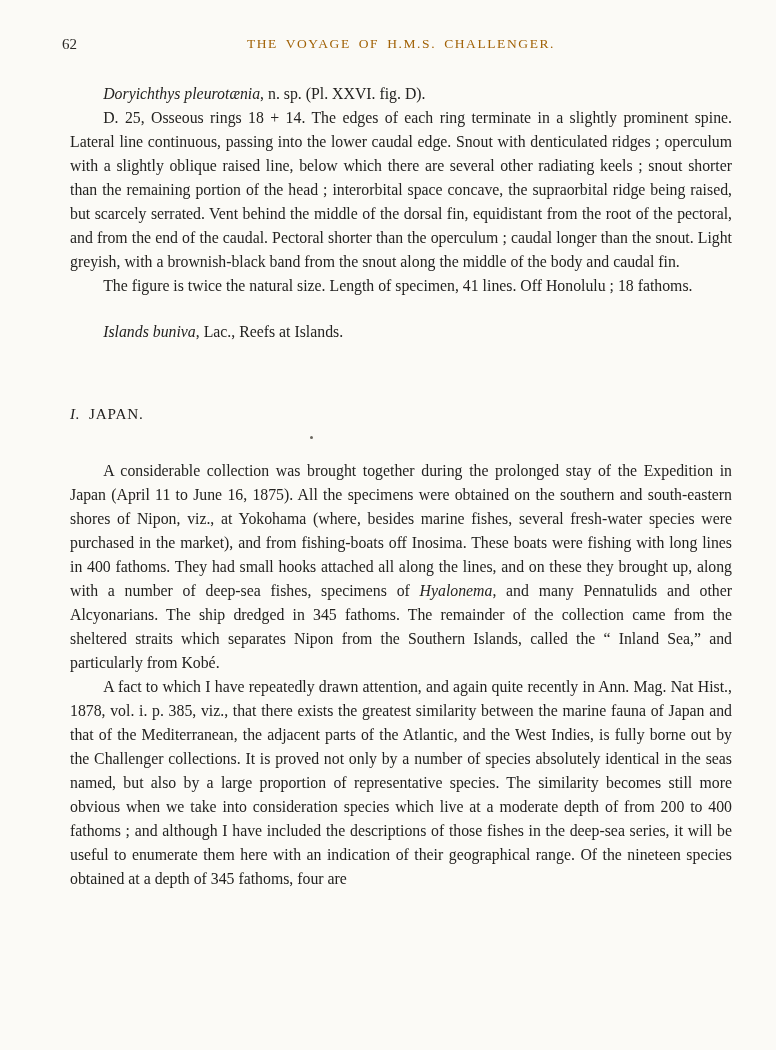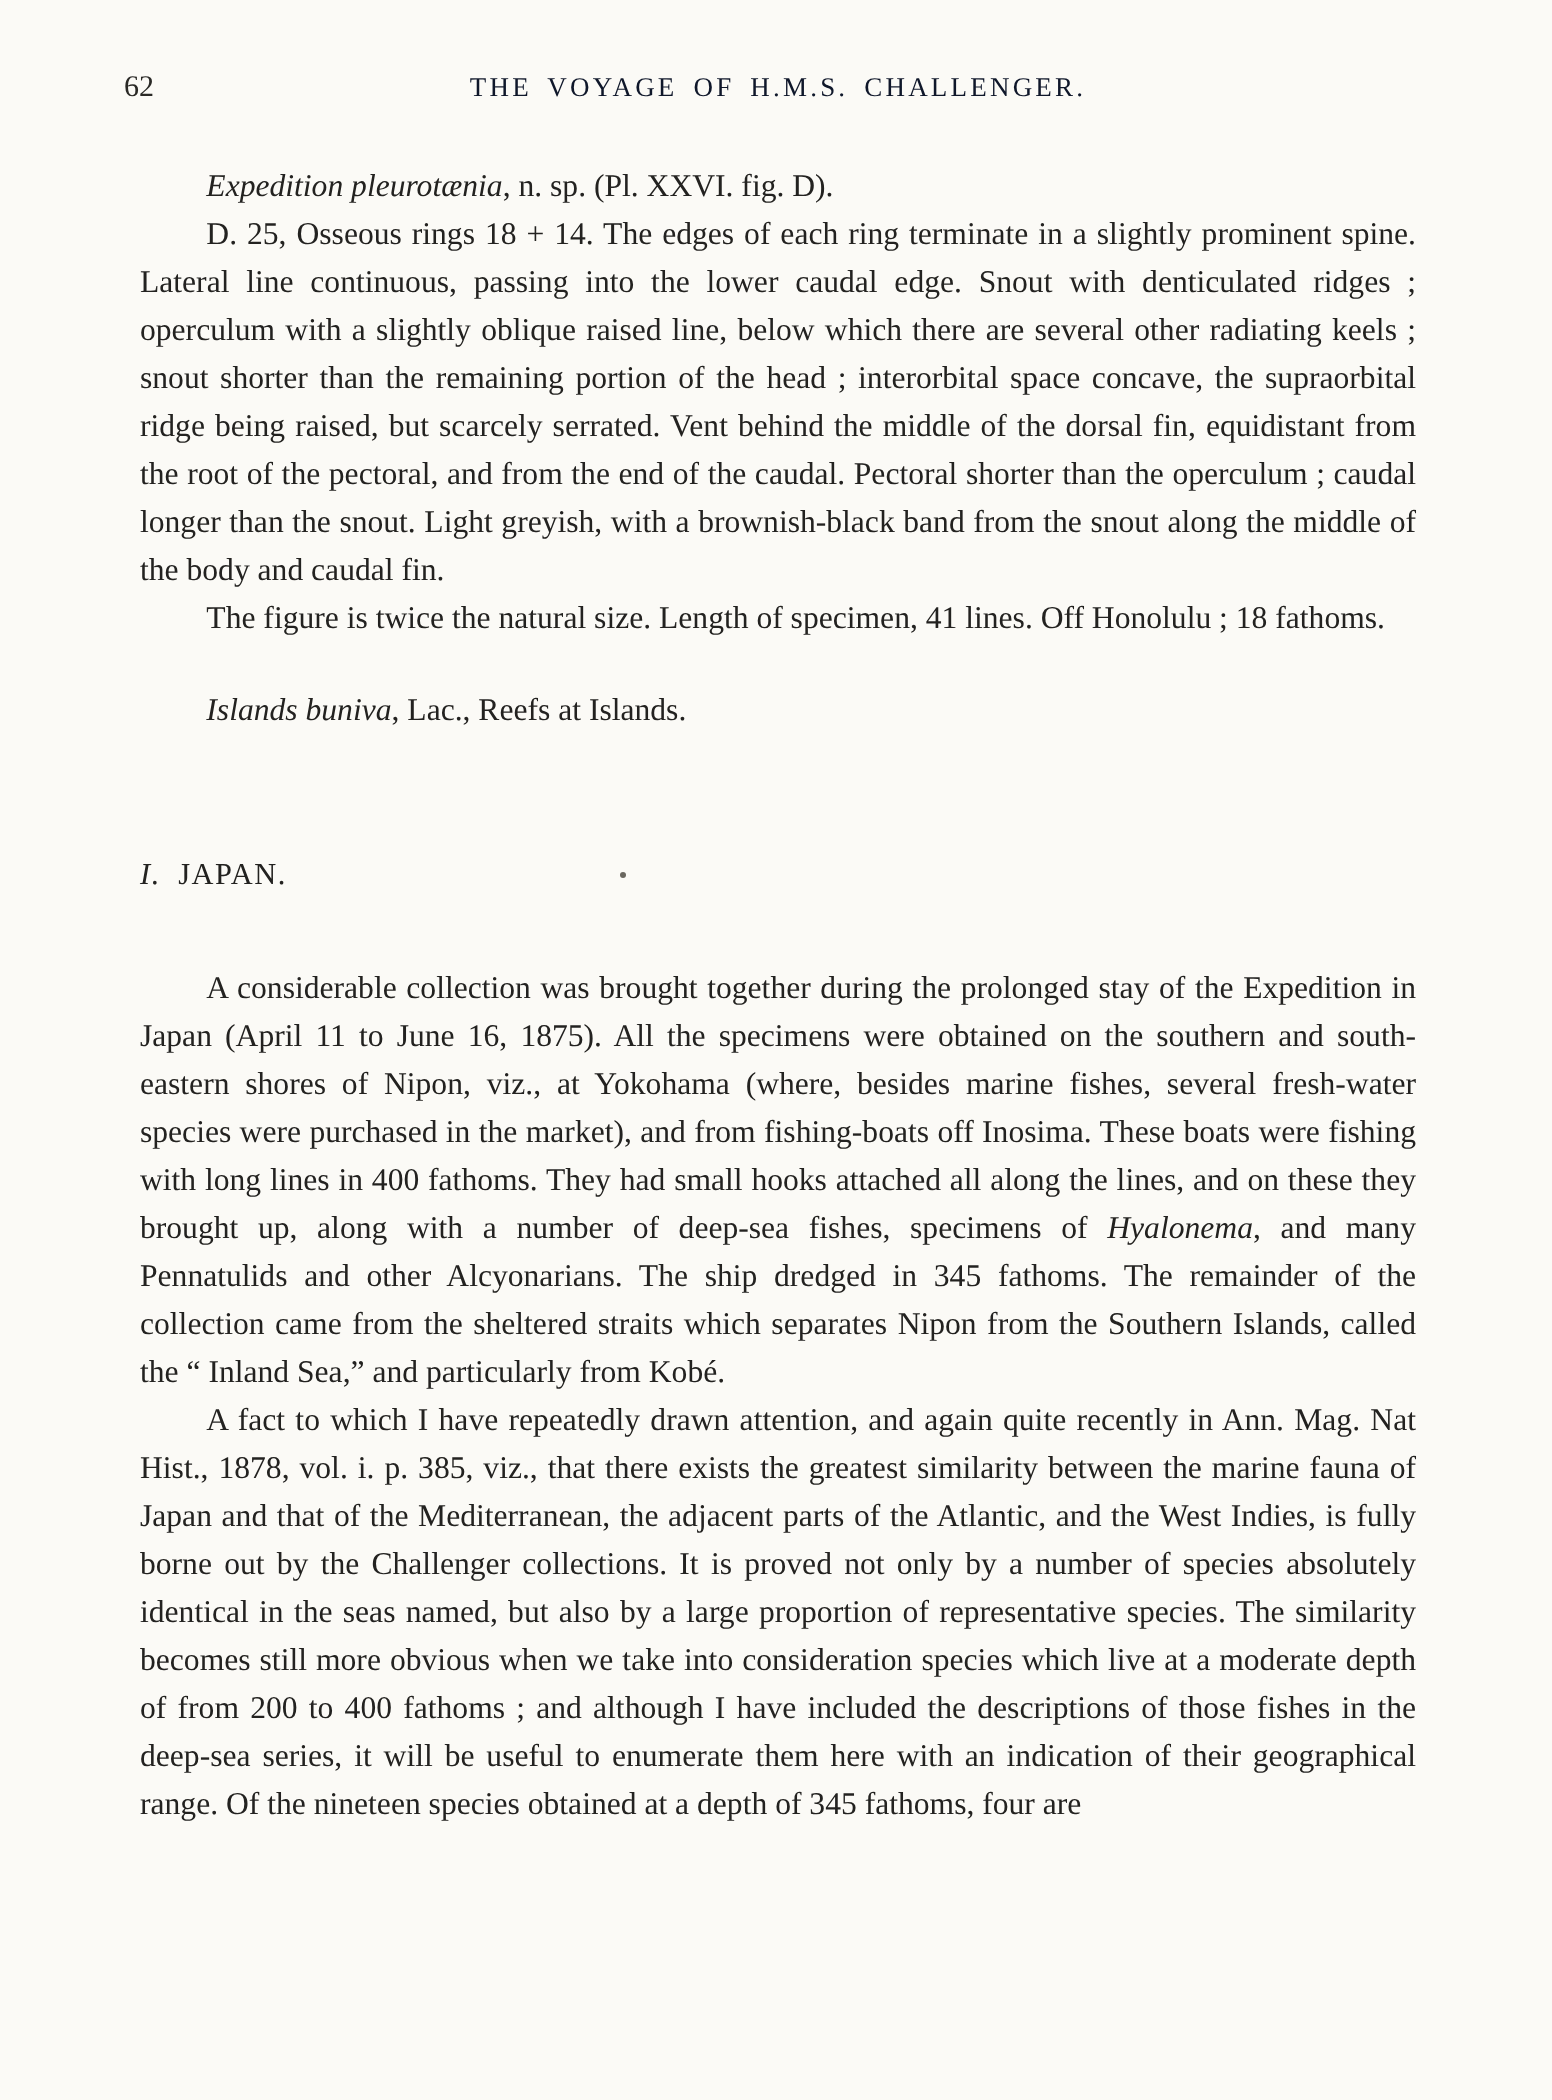--- a/index.html
+++ b/index.html
@@ -9,21 +9,21 @@
   }
   .page {
     position: relative;
     width: 776px;
     height: 1050px;
     margin: 0 auto;
     background: #fbfaf6;
     color: #201f1c;
     font-family: "Liberation Serif", "DejaVu Serif", serif;
     box-sizing: border-box;
-    padding: 34px 68px 0 70px;
+    padding: 34px 44px 0 70px;
     overflow: hidden;
   }
   .page-header {
     position: relative;
     height: 22px;
     margin-bottom: 26px;
   }
   .page-number {
     position: absolute;
     left: -8px;
@@ -32,21 +32,21 @@
     color: #2a2926;
   }
   .running-title {
     position: absolute;
     left: 0;
     right: 0;
     top: 2px;
     text-align: center;
     font-size: 13.5px;
     letter-spacing: 1.6px;
-    color: #0f172a;
+    color: #a16207;
     word-spacing: 3px;
   }
   .text-block p {
     margin: 0;
     font-size: 15.8px;
     line-height: 24px;
     text-align: justify;
     color: #232220;
   }
   .indent {
@@ -87,21 +87,21 @@
 
 <div class="page">
 
   <div class="page-header">
     <span class="page-number">62</span>
     <span class="running-title">THE VOYAGE OF H.M.S. CHALLENGER.</span>
   </div>
 
   <div class="text-block">
 
-    <p class="indent entry-heading"><em>Expedition pleurotænia</em><span>, n. sp. (Pl. XXVI. fig. D).</span></p>
+    <p class="indent entry-heading"><em>Doryichthys pleurotænia</em><span>, n. sp. (Pl. XXVI. fig. D).</span></p>
 
     <p class="indent">D. 25, Osseous rings 18 + 14. The edges of each ring terminate in a slightly prominent spine. Lateral line continuous, passing into the lower caudal edge. Snout with denticulated ridges ; operculum with a slightly oblique raised line, below which there are several other radiating keels ; snout shorter than the remaining portion of the head ; interorbital space concave, the supraorbital ridge being raised, but scarcely serrated. Vent behind the middle of the dorsal fin, equidistant from the root of the pectoral, and from the end of the caudal. Pectoral shorter than the operculum ; caudal longer than the snout. Light greyish, with a brownish-black band from the snout along the middle of the body and caudal fin.</p>
 
 
     <p class="indent">The figure is twice the natural size. Length of specimen, 41 lines. Off Honolulu ; 18 fathoms.</p>
 
     <p class="indent balistes-line"><em>Islands buniva</em><span>, Lac., Reefs at Islands.</span></p>
 
     <span class="print-speck"></span>
 

